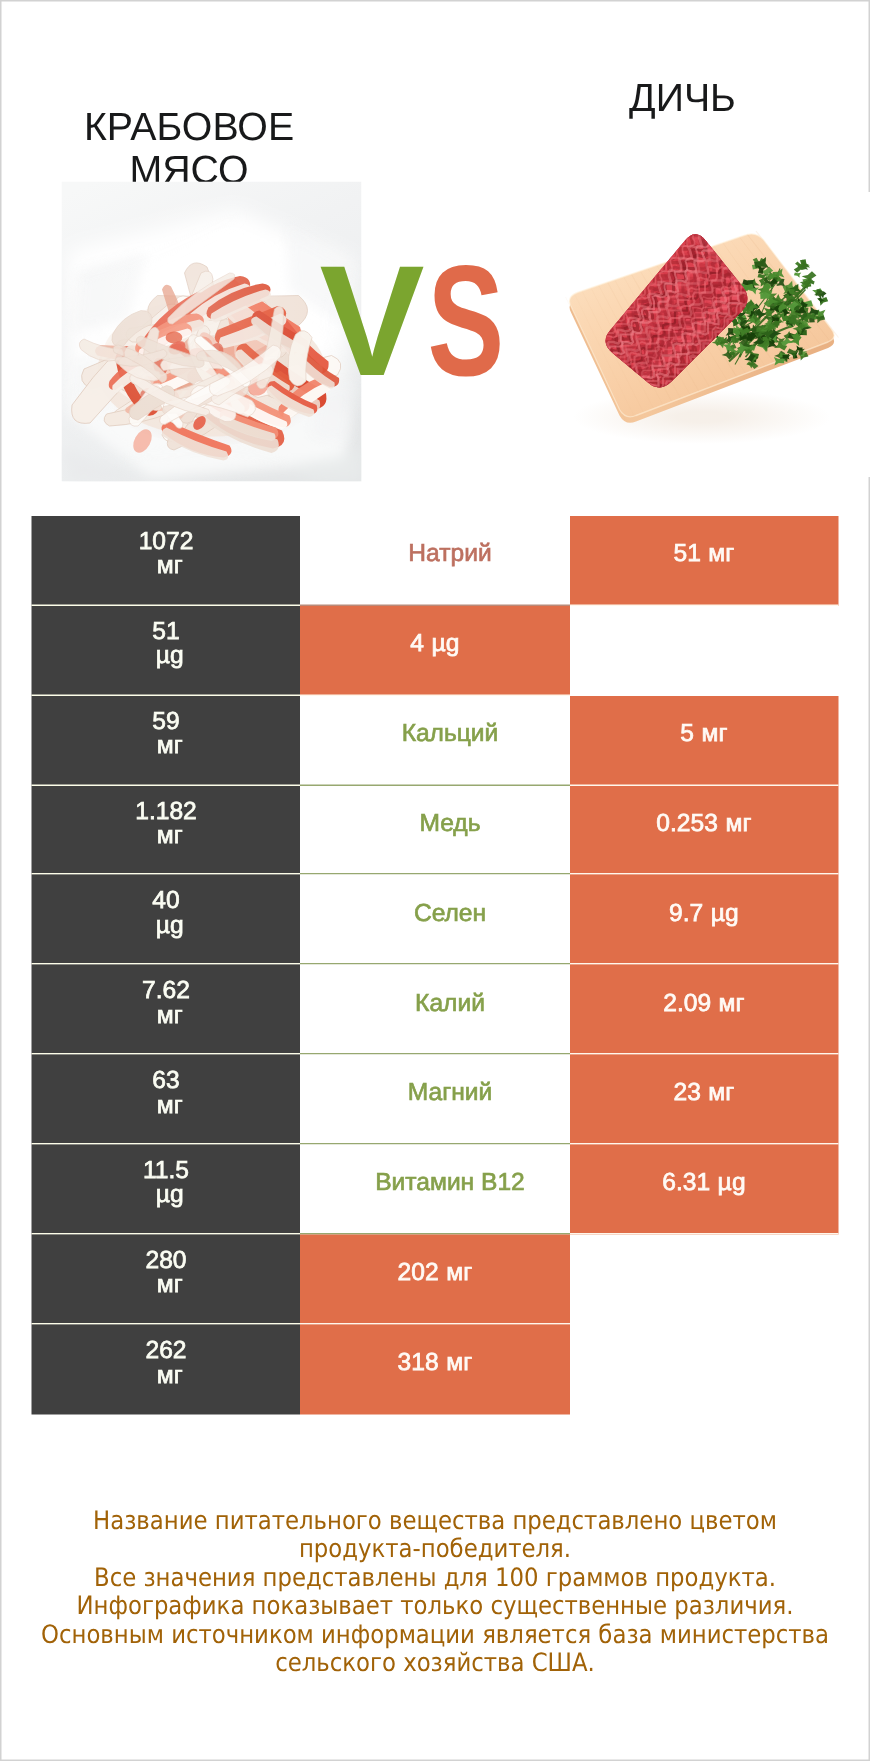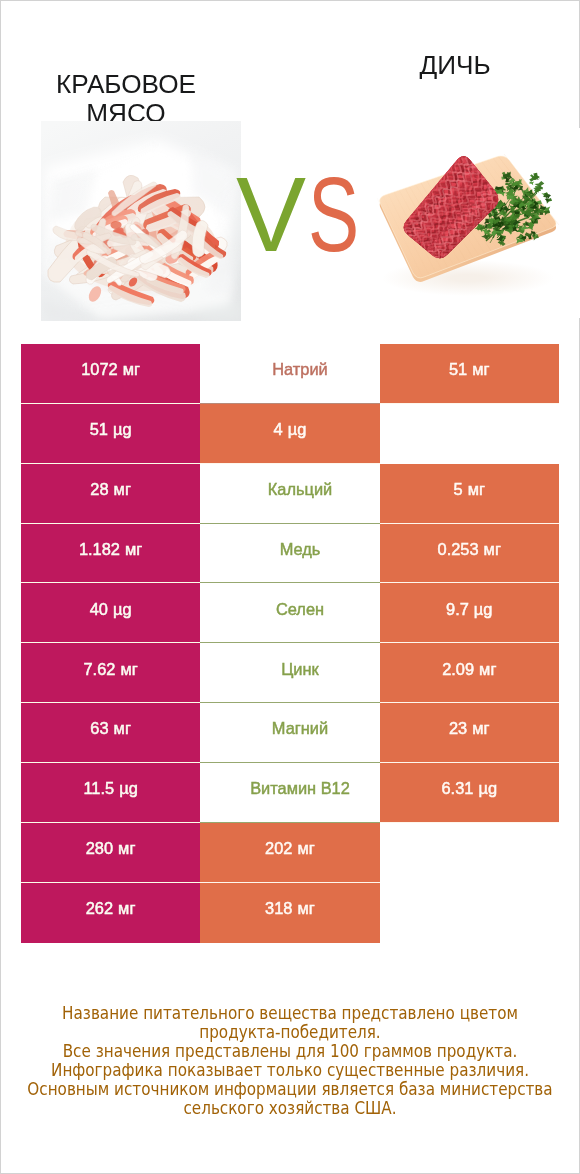--- a/index.html
+++ b/index.html
@@ -15,32 +15,32 @@
   #title-left{left:17px;top:21px;width:216px;margin-top:48px;}
   #title-right{left:346px;top:50px;width:216px;}
 
   
   .photo{position:absolute;}
   #photo-left{left:40px;top:120px;width:200px;height:200px;}
   #photo-right{left:349px;top:127px;width:240px;height:190px;}
   #photo-right svg,#photo-left svg{display:block;}
 
   
-  #vs{position:absolute;left:235px;top:155px;height:118px;
-      font-size:105px;line-height:118px;font-weight:400;letter-spacing:0;white-space:nowrap;}
+  #vs{position:absolute;left:212px;top:155px;height:118px;
+      font-size:105px;line-height:118px;font-weight:700;letter-spacing:0;white-space:nowrap;}
   #vs span{display:inline-block;}
   #vs .v{color:#7ba52f;}
   #vs .s{color:#e06a4a;transform:scaleX(0.73);transform-origin:left center;margin-left:2px;}
 
   
   #table{position:absolute;left:20px;top:343px;width:538px;}
   .row{display:flex;height:59.87px;}
   .cell{width:179.33px;box-sizing:border-box;display:flex;align-items:center;justify-content:center;
         font-size:16.4px;font-weight:normal;-webkit-text-stroke:0.5px currentColor;letter-spacing:0;line-height:1;padding-bottom:8px;}
-  .cell.left{background:#be185d;color:#fbfdf3;border-bottom:1px solid #fdfee9;}
+  .cell.left{background:#404040;color:#fbfdf3;border-bottom:1px solid #fdfee9;flex-direction:column;}
   .cell.right{background:#e06e49;color:#fffaf5;border-bottom:1px solid #fff7ec;}
   .cell.mid{background:#ffffff;padding-left:20px;-webkit-text-stroke:0.45px currentColor;}
   .row:last-child .cell.left,.row:last-child .cell.right{border-bottom:none;}
   .unit{margin-left:5px;letter-spacing:.1px;}
   .mid.w-left{border-bottom:1px solid #97a870;color:#86a04b;}
   .mid.w-right{border-bottom:1px solid #b98a79;color:#bd7060;}
 
   
   #footer{position:absolute;left:-1px;top:1003px;width:580px;text-align:center;
           color:#a16207;font-family:"DejaVu Sans",sans-serif;font-stretch:condensed;
@@ -659,21 +659,21 @@
           <span>51</span>
           <span class="unit">µg</span>
         </div>
         <div class="cell right">
           <span>4</span>
           <span class="unit">µg</span>
         </div>
       </div>
       <div class="row">
         <div class="cell left">
-          <span>28</span>
+          <span>59</span>
           <span class="unit">мг</span>
         </div>
         <div class="cell mid w-left">Кальций</div>
         <div class="cell right">
           <span>5</span>
           <span class="unit">мг</span>
         </div>
       </div>
       <div class="row">
         <div class="cell left">
@@ -695,21 +695,21 @@
         <div class="cell right">
           <span>9.7</span>
           <span class="unit">µg</span>
         </div>
       </div>
       <div class="row">
         <div class="cell left">
           <span>7.62</span>
           <span class="unit">мг</span>
         </div>
-        <div class="cell mid w-left">Цинк</div>
+        <div class="cell mid w-left">Калий</div>
         <div class="cell right">
           <span>2.09</span>
           <span class="unit">мг</span>
         </div>
       </div>
       <div class="row">
         <div class="cell left">
           <span>63</span>
           <span class="unit">мг</span>
         </div>

